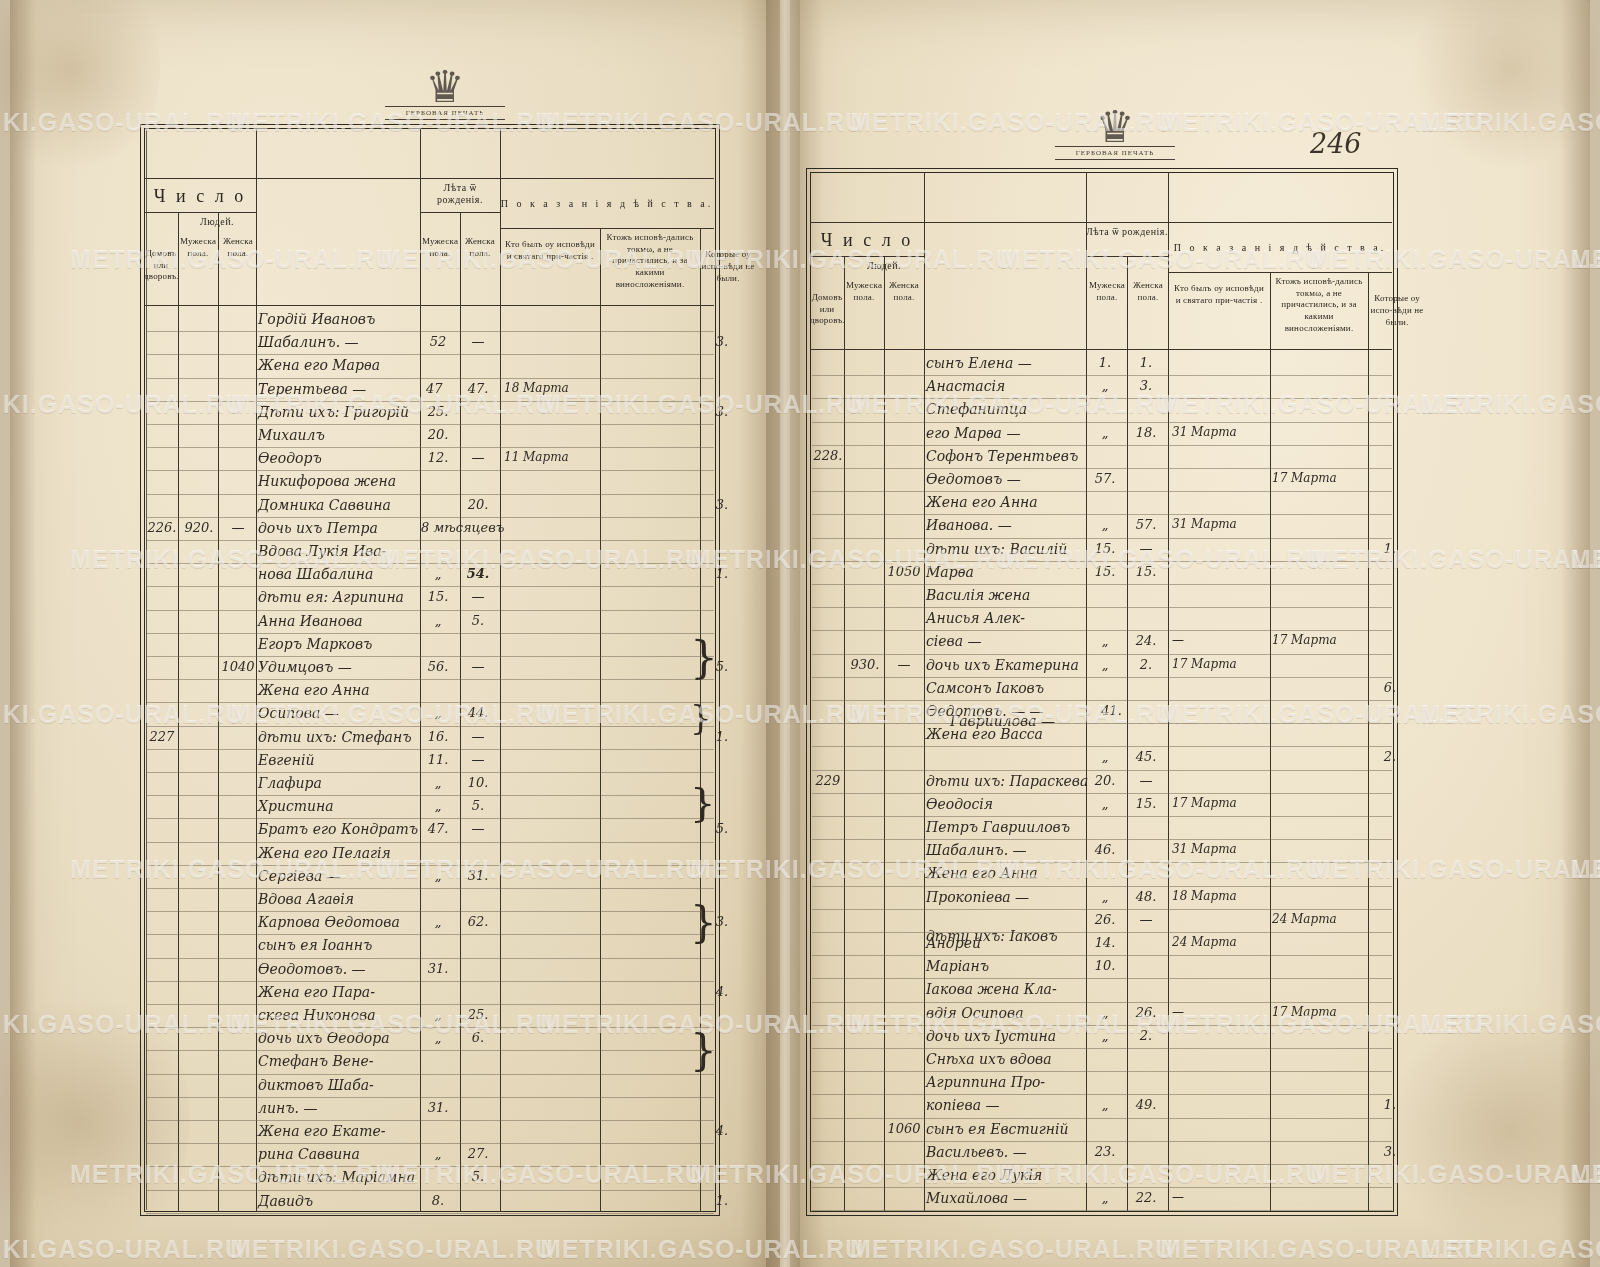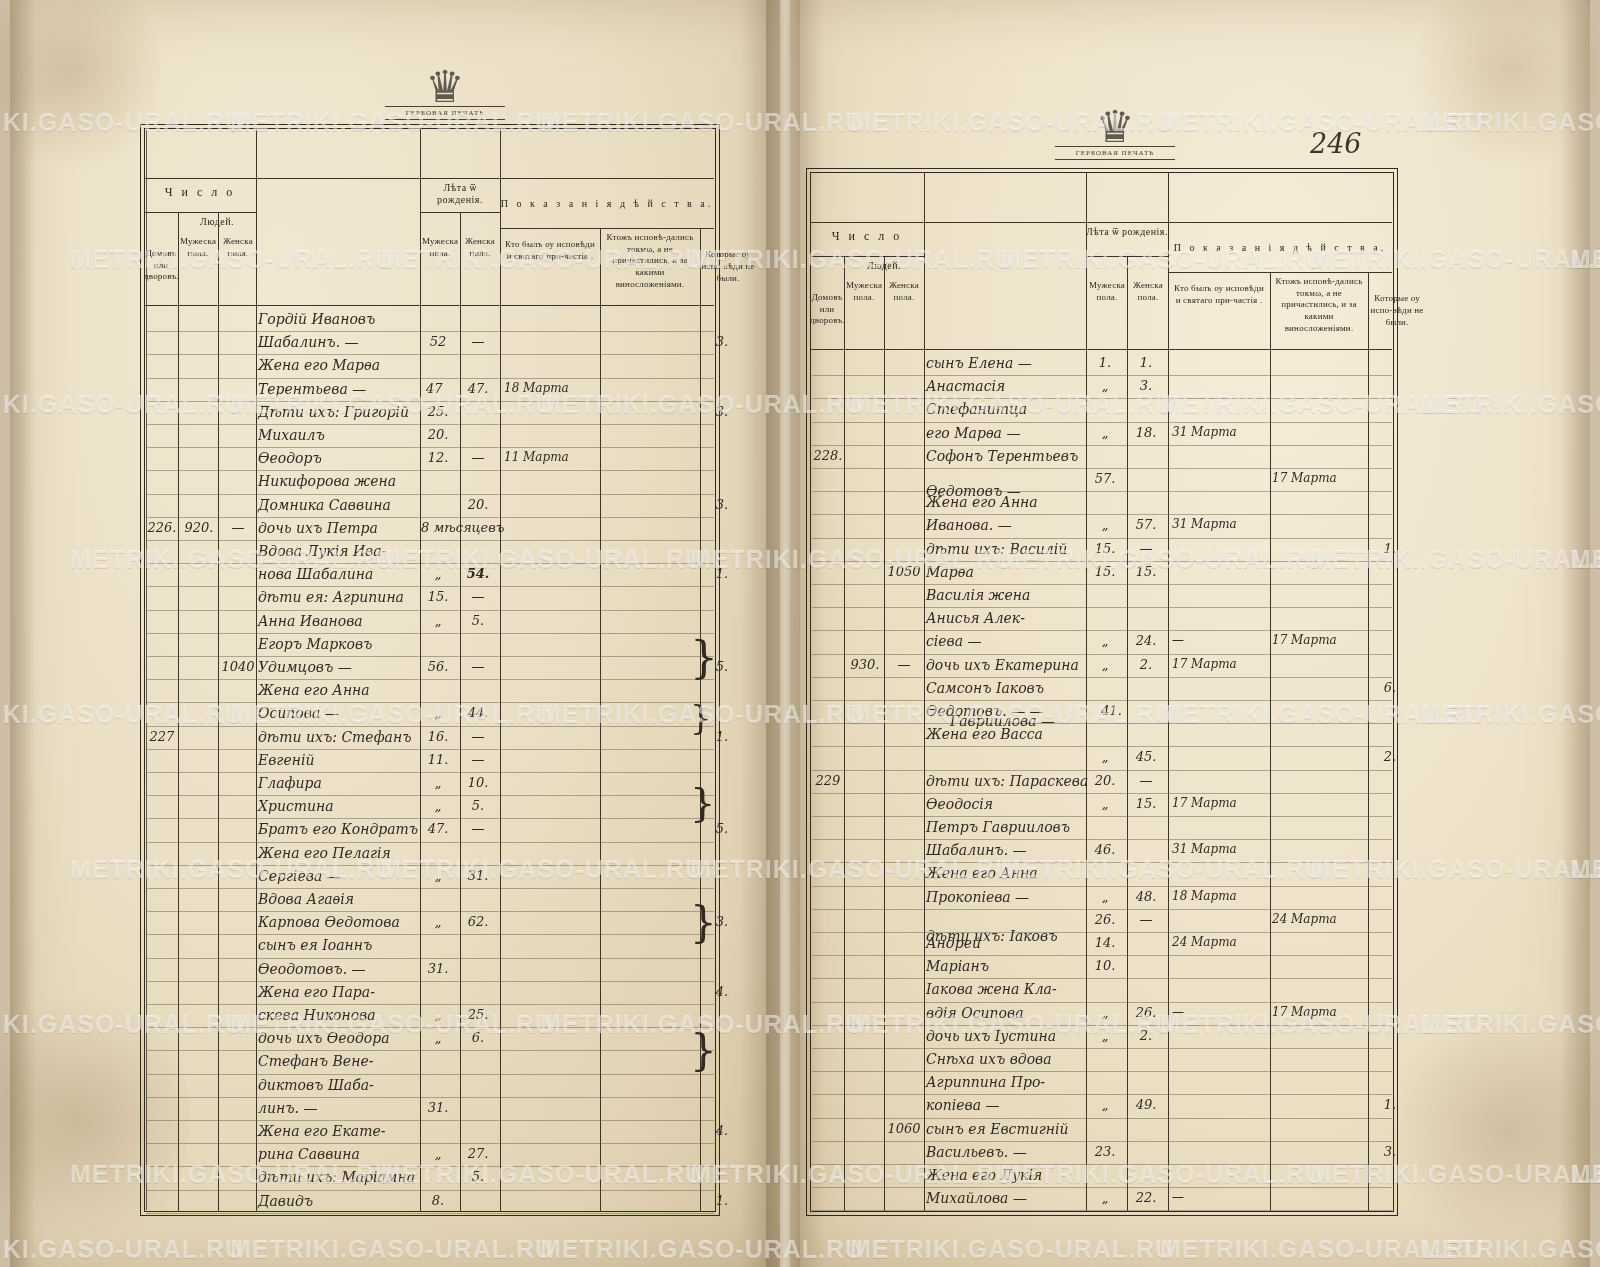--- a/index.html
+++ b/index.html
@@ -66,21 +66,21 @@
     position:absolute;
     font-family:"Liberation Serif", serif;
     color:#2b2720;
     text-align:center;
     line-height:1.12;
     letter-spacing:.5px;
   }
   .hdr.sp{letter-spacing:3px;}
   .hdr.tiny{font-size:9px;letter-spacing:.2px;}
   .hdr.small{font-size:10px;}
-  .hdr.mid{font-size:12px;}
+  .hdr.mid{font-size:18px;}
 
   
   .hw{
     position:absolute;
     font-family:"DejaVu Serif", serif;
     font-style:italic;
     color:#2f2a23;
     white-space:nowrap;
     font-size:14px;
     line-height:1;
@@ -458,21 +458,21 @@
           <div class="hw num" style="left: 298px; top: 425.6px; width: 34px; text-align: center;">„</div>
           <div class="hw num" style="left: 339px; top: 425.6px; width: 34px; text-align: center;">18.</div>
           <div class="hw sm" style="left: 382px; top: 425.6px;">31 Марта</div>
         </div>
         <div class="hline light" style="left: 22px; top: 468px; width: 580px;"></div>
         <div>
           <div class="hw name" style="left: 136px; top: 448.8px;">Софонъ Терентьевъ</div>
         </div>
         <div class="hline light" style="left: 22px; top: 491.2px; width: 580px;"></div>
         <div>
-          <div class="hw name" style="left: 136px; top: 472px; margin-top: 12px;">Ѳедотовъ —</div>
+          <div class="hw name" style="left: 136px; top: 472px;">Ѳедотовъ —</div>
           <div class="hw num" style="left: 298px; top: 472px; width: 34px; text-align: center;">57.</div>
           <div class="hw sm" style="left: 482px; top: 472px;">17 Марта</div>
         </div>
         <div class="hline light" style="left: 22px; top: 514.4px; width: 580px;"></div>
         <div>
           <div class="hw name" style="left: 136px; top: 495.2px;">Жена его Анна</div>
         </div>
         <div class="hline light" style="left: 22px; top: 537.6px; width: 580px;"></div>
         <div>
           <div class="hw name" style="left: 136px; top: 518.4px;">Иванова. —</div>

